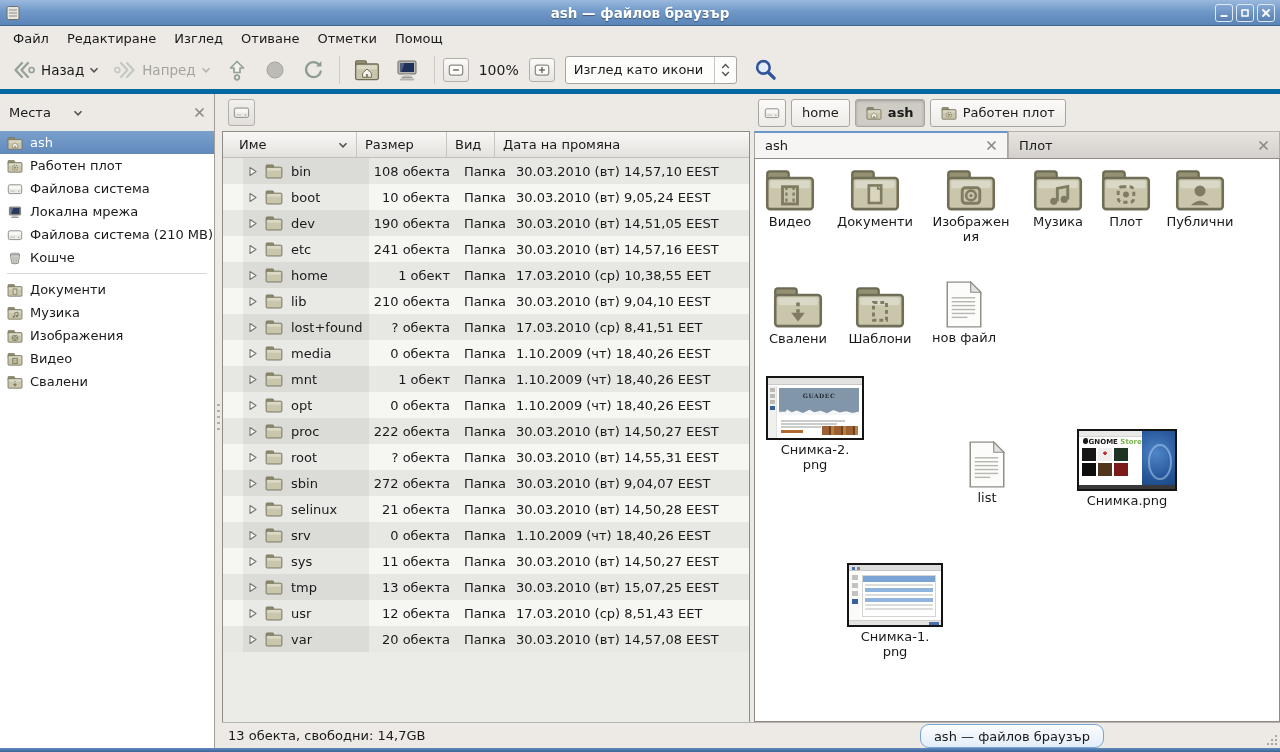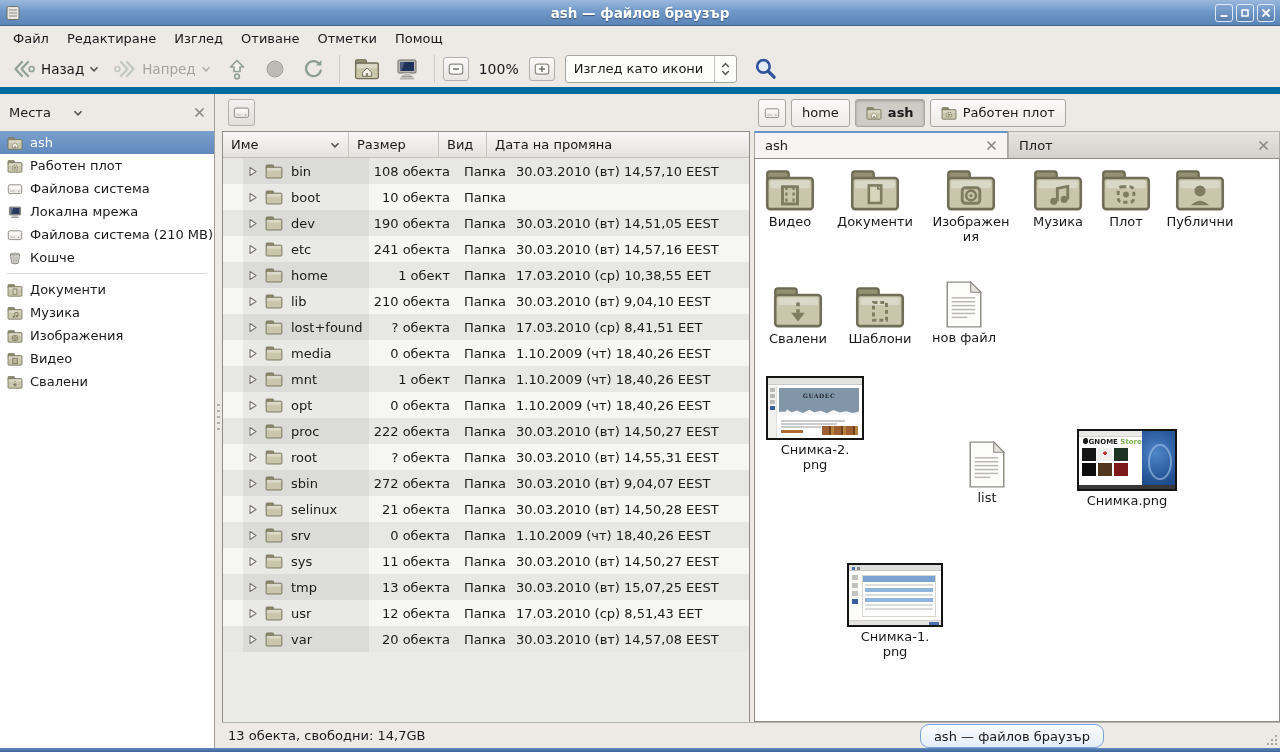--- a/index.html
+++ b/index.html
@@ -17,21 +17,21 @@
   .win-btn { width:18px; height:18px; border-radius:3px; border:1px solid #dfe9f4;
     background:linear-gradient(#85a8d4,#5a80b1); display:grid; place-items:center; }
   .ic { display:inline-flex; line-height:0; }
 
   
   .menubar { height:24px; flex:0 0 24px; display:flex; align-items:center; padding-left:4px; background:#edeae6; }
   .menu-item { padding:3px 9px; border-radius:2px; }
 
   
   .toolbar { height:44px; flex:0 0 44px; display:flex; align-items:center; padding:0 6px; gap:2px;
-    background:#edeae6; border-bottom:7px solid #0369a1; }
+    background:#edeae6; border-bottom:5px solid #0369a1; }
   .tb-btn { display:flex; align-items:center; gap:5px; padding:4px 6px; border-radius:3px; }
   .tb-label { font-size:13.5px; }
   .tb-btn.disabled .tb-label { color:#a5a39e; }
   .tb-sep { width:1px; height:28px; background:#cfccc7; margin:0 6px; }
   .zoom-level { padding:0 8px; font-size:14px; }
   .small-btn { width:26px; height:24px; border:1px solid #b3b0ab; border-radius:3px;
     background:linear-gradient(#fbfaf9,#e8e5e1); display:grid; place-items:center; }
   .combo { height:28px; min-width:172px; border:1px solid #a9a6a1; border-radius:3px; background:#fdfdfc;
     display:flex; align-items:center; padding-left:8px; margin-left:8px; }
   .combo .spin { margin-left:auto; border-left:1px solid #c9c6c1; align-self:stretch; display:grid;
@@ -58,21 +58,21 @@
 
   .center { width:528px; flex:0 0 528px; display:flex; flex-direction:column; }
   .minibar { height:37px; flex:0 0 37px; background:#edeae6; display:flex; align-items:center; padding:0 6px; }
   .mini-btn { width:27px; height:27px; border:1px solid #b3b0ab; border-radius:3px;
     background:linear-gradient(#f2f1ef,#e2dfdb); display:grid; place-items:center; }
   .tree { flex:1; border:1px solid #8f8c87; border-bottom:none; background:#ebebe7; display:flex;
     flex-direction:column; overflow:hidden; }
   .tree-header { height:26px; flex:0 0 26px; display:flex; background:linear-gradient(#f9f8f6,#e4e1dd);
     border-bottom:1px solid #c3c0bb; }
   .th { display:flex; align-items:center; padding:0 8px; border-right:1px solid #c9c6c1; }
-  .th-name { width:126px; } .th-size { width:90px; } .th-type { width:48px; } .th-date { flex:1; border-right:none; }
+  .th-name { width:126px;margin-left:8px; } .th-size { width:90px; } .th-type { width:48px; } .th-date { flex:1; border-right:none; }
   .th-name .sort { margin-left:auto; }
   .tr { height:26px; flex:0 0 26px; display:flex; align-items:center;padding-left:20px; }
   .tr:nth-child(odd) { background:#e7e7e3; }
   .tr:nth-child(even) { background:#f6f6f3; }
   .td-name { width:126px; height:100%; display:flex; align-items:center; padding-left:4px;
     background:rgba(0,0,0,0.05); }
   .td-name .ic.expander { margin-right:7px; }
   .td-name .ic.foldericon { margin-right:8px; }
   .td-size { width:90px; text-align:right; padding-right:9px; }
   .td-type { width:48px; padding-left:5px; }
@@ -570,20 +570,21 @@
                       <svg width="18" height="16" viewBox="0 0 16 14">
                         <rect x="1" y="1.6" width="6.6" height="3.6" rx="0.8" fill="#949172" stroke="#6d6a54" stroke-width="0.7"></rect>
                         <rect x="1" y="3.6" width="14" height="9.6" rx="0.9" fill="#c9c6ab" stroke="#716e58" stroke-width="0.8"></rect>
                         <rect x="1.9" y="4.4" width="12.2" height="2.4" rx="0.7" fill="rgba(255,255,255,0.32)"></rect>
                       </svg>
                     </span>
                     <span>boot</span>
                   </div>
                   <div class="td-size">10 обекта</div>
                   <div class="td-type">Папка</div>
+                  <div class="td-date">30.03.2010 (вт)  9,05,24 EEST</div>
                 </div>
                 <div class="tr">
                   <div class="td-name">
                     <span class="ic expander">
                       <svg width="11" height="11" viewBox="0 0 11 11">
                         <path d="M3 1.5 L9 5.5 L3 9.5 Z" fill="#fbfbf9" stroke="#77746f" stroke-width="1.1" stroke-linejoin="round"></path>
                       </svg>
                     </span>
                     <span class="ic foldericon">
                       <svg width="18" height="16" viewBox="0 0 16 14">

